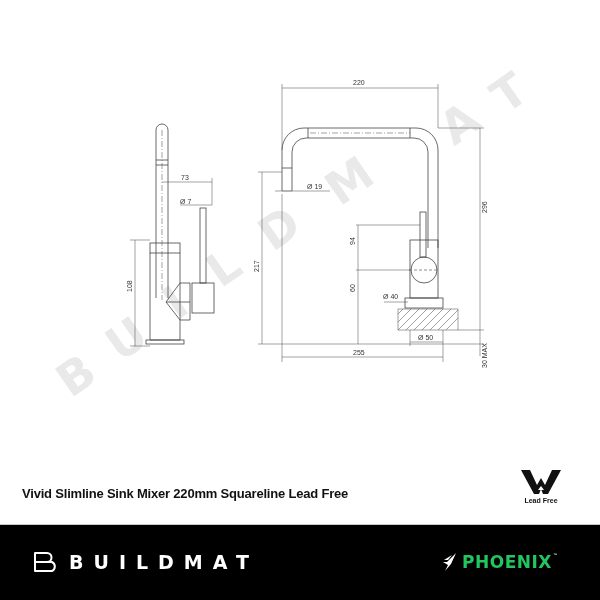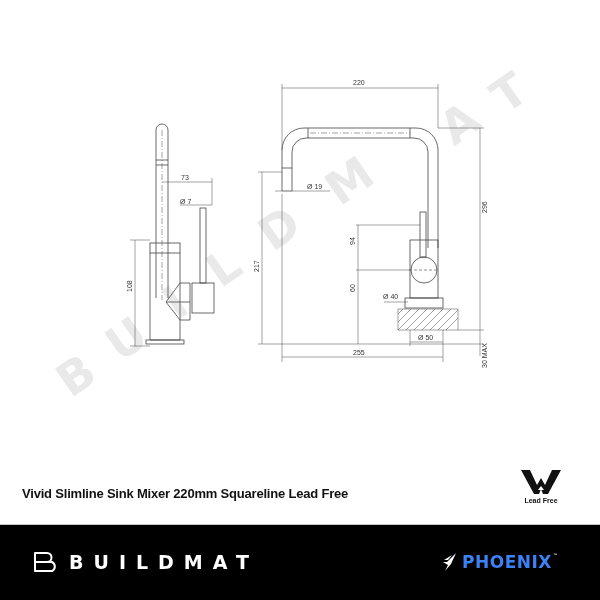--- a/index.html
+++ b/index.html
@@ -21,21 +21,21 @@
     }
     .divider { position: absolute; left: 0; top: 524px; width: 600px; height: 1px; background: #c8c8c8; }
     .footer { position: absolute; left: 0; top: 525px; width: 600px; height: 75px; background: #000000; }
     .bm-logo { position: absolute; left: 33px; top: 23px; height: 28px; display: flex; align-items: center; text-align: center; }
     .bm-word {
       margin-left: 10px; color: #ffffff; font-family: "DejaVu Sans", sans-serif; font-weight: bold;
       font-size: 19px; letter-spacing: 10px;
     }
     .px-logo { position: absolute; left: 440px; top: 24px; height: 26px; display: flex; align-items: center; }
     .px-word {
-      margin-left: 4px; color: #3b82f6; font-family: "DejaVu Sans", sans-serif; font-weight: bold;
+      margin-left: 4px; color: #22c55e; font-family: "DejaVu Sans", sans-serif; font-weight: bold;
       font-size: 17px; letter-spacing: 0.5px;
     }
     .px-tm { color: #ffffff; font-size: 4px; align-self: flex-start; margin-top: 3px; margin-left: 1px; }
   </style>
 </head>
 <body>
 
 <div class="drawing">
   <svg width="600" height="460" viewBox="0 0 600 460" xmlns="http://www.w3.org/2000/svg">
 

